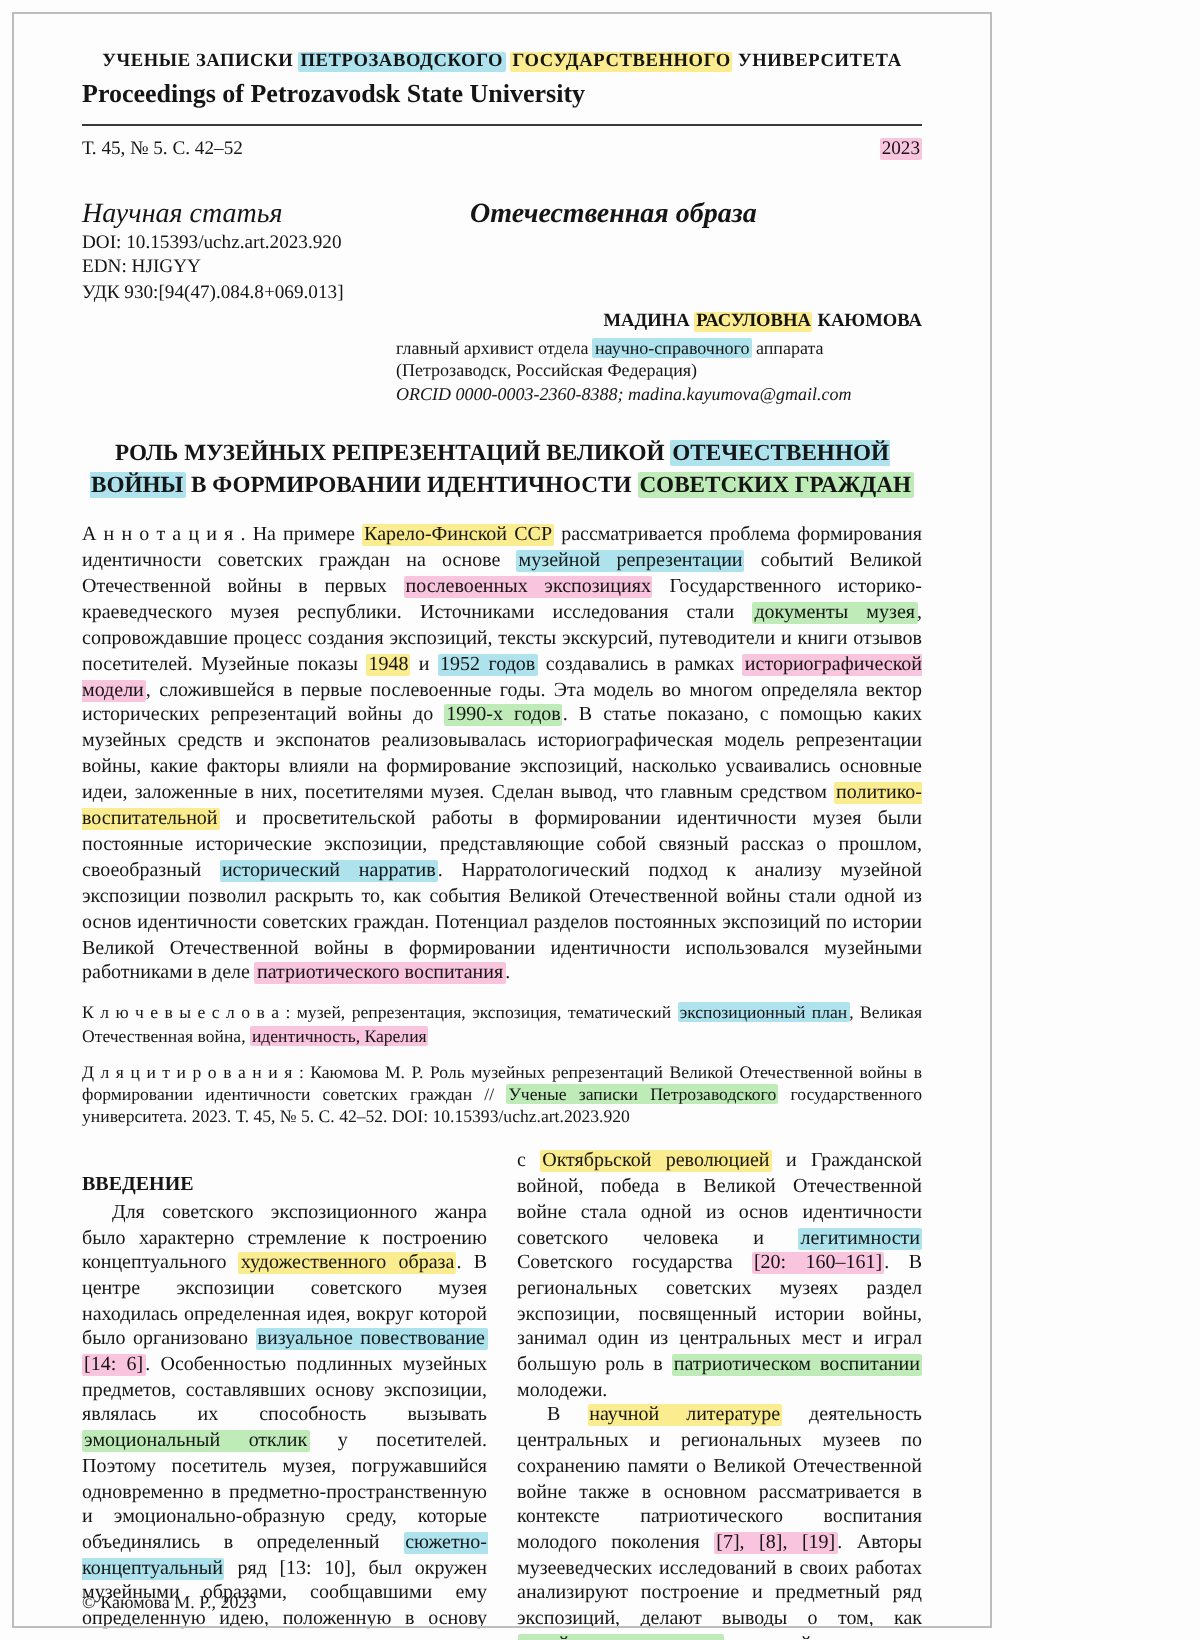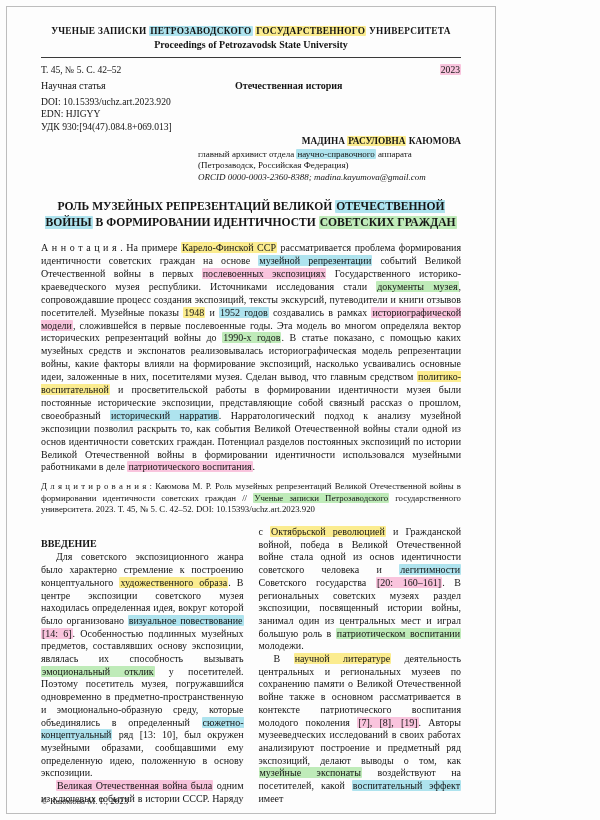--- a/index.html
+++ b/index.html
@@ -14,25 +14,25 @@
   }
   .page { position: relative; width: 502px; height: 820px; padding: 26px 41px 0 41px; }
   .frame {
     position: absolute; top: 6px; left: 6px; right: 6px; bottom: 6px;
     border: 1px solid #bdbdbd; pointer-events: none;
   }
   .bold { font-weight: bold; }
   .italic { font-style: italic; }
 
   .j-ru { text-align: center; font-weight: bold; font-size: 9.3px; letter-spacing: 0.3px; }
-  .j-en { text-align: center; font-weight: bold; font-size: 10px; margin-top: 3px; }
+  .j-en { text-align: left; font-weight: bold; font-size: 13px; margin-top: 3px; }
   .rule { border-bottom: 1px solid #3a3a3a; margin: 7px 0 6px 0; }
 
   .meta-row { display: flex; justify-content: space-between; font-weight: normal; font-size: 9.6px; margin-top: 2px; }
-  .type-row { position: relative; font-size: 10px; margin-top: 5px; height: 12px; }
+  .type-row { position: relative; font-size: 14px; margin-top: 20px; height: 12px; font-style: italic; }
   .rubric { position: absolute; left: 194px; top: 0; font-weight: bold; }
   .ids { font-size: 9.6px; line-height: 12.3px; margin-top: 4px; }
 
   .author-block { width: 263px; margin-left: auto; font-size: 9px; line-height: 11.3px; margin-top: 3px; }
   .a-name { text-align: right; font-size: 9.3px; margin-bottom: 2px; }
 
   .title {
     font-size: 11.6px; line-height: 15.5px; text-align: center; font-weight: bold;
     max-width: 470px; margin: 16px auto 0 auto;
   }
@@ -62,21 +62,21 @@
     <div class="j-en">Proceedings of Petrozavodsk State University</div>
     <div class="rule"></div>
 
     <div class="meta-row">
       <span>Т. 45, № 5. С. 42–52</span>
       <span><span class="hl" style="background-color: rgba(245, 150, 195, 0.55);">2023</span></span>
     </div>
 
     <div class="type-row">
       <span>Научная статья</span>
-      <span class="rubric">Отечественная история</span>
+      <span class="rubric">Отечественная образа</span>
     </div>
 
     <div class="ids">
       <div>DOI: 10.15393/uchz.art.2023.920</div>
       <div>EDN: HJIGYY</div>
       <div>УДК 930:[94(47).084.8+069.013]</div>
     </div>
 
     <div class="author-block">
       <div class="a-name bold">МАДИНА <span class="hl" style="background-color: rgba(250, 225, 70, 0.6);">РАСУЛОВНА</span> КАЮМОВА</div>
@@ -86,20 +86,24 @@
     </div>
   </header>
 
   <h1 class="title">РОЛЬ МУЗЕЙНЫХ РЕПРЕЗЕНТАЦИЙ ВЕЛИКОЙ <span class="hl" style="background-color: rgba(110, 205, 225, 0.55);">ОТЕЧЕСТВЕННОЙ ВОЙНЫ</span> В ФОРМИРОВАНИИ ИДЕНТИЧНОСТИ <span class="hl" style="background-color: rgba(140, 220, 130, 0.55);">СОВЕТСКИХ ГРАЖДАН</span></h1>
 
   <p class="abstract">
     <span>А н н о т а ц и я .</span>
     <span>На примере <span class="hl" style="background-color: rgba(250, 225, 70, 0.6);">Карело-Финской ССР</span> рассматривается проблема формирования идентичности советских граждан на основе <span class="hl" style="background-color: rgba(110, 205, 225, 0.55);">музейной репрезентации</span> событий Великой Отечественной войны в первых <span class="hl" style="background-color: rgba(245, 150, 195, 0.55);">послевоенных экспозициях</span> Государственного историко-краеведческого музея республики. Источниками исследования стали <span class="hl" style="background-color: rgba(140, 220, 130, 0.55);">документы музея</span>, сопровождавшие процесс создания экспозиций, тексты экскурсий, путеводители и книги отзывов посетителей. Музейные показы <span class="hl" style="background-color: rgba(250, 225, 70, 0.6);">1948</span> и <span class="hl" style="background-color: rgba(110, 205, 225, 0.55);">1952 годов</span> создавались в рамках <span class="hl" style="background-color: rgba(245, 150, 195, 0.55);">историографической модели</span>, сложившейся в первые послевоенные годы. Эта модель во многом определяла вектор исторических репрезентаций войны до <span class="hl" style="background-color: rgba(140, 220, 130, 0.55);">1990-х годов</span>. В статье показано, с помощью каких музейных средств и экспонатов реализовывалась историографическая модель репрезентации войны, какие факторы влияли на формирование экспозиций, насколько усваивались основные идеи, заложенные в них, посетителями музея. Сделан вывод, что главным средством <span class="hl" style="background-color: rgba(250, 225, 70, 0.6);">политико-воспитательной</span> и просветительской работы в формировании идентичности музея были постоянные исторические экспозиции, представляющие собой связный рассказ о прошлом, своеобразный <span class="hl" style="background-color: rgba(110, 205, 225, 0.55);">исторический нарратив</span>. Нарратологический подход к анализу музейной экспозиции позволил раскрыть то, как события Великой Отечественной войны стали одной из основ идентичности советских граждан. Потенциал разделов постоянных экспозиций по истории Великой Отечественной войны в формировании идентичности использовался музейными работниками в деле <span class="hl" style="background-color: rgba(245, 150, 195, 0.55);">патриотического воспитания</span>.</span>
   </p>
 
+  <p class="kw">
+    <span>К л ю ч е в ы е   с л о в а :</span>
+    <span>музей, репрезентация, экспозиция, тематический <span class="hl" style="background-color: rgba(110, 205, 225, 0.55);">экспозиционный план</span>, Великая Отечественная война, <span class="hl" style="background-color: rgba(245, 150, 195, 0.55);">идентичность, Карелия</span></span>
+  </p>
 
   <p class="kw">
     <span>Д л я   ц и т и р о в а н и я :</span>
     <span>Каюмова М. Р. Роль музейных репрезентаций Великой Отечественной войны в формировании идентичности советских граждан // <span class="hl" style="background-color: rgba(140, 220, 130, 0.55);">Ученые записки Петрозаводского</span> государственного университета. 2023. Т. 45, № 5. С. 42–52. DOI: 10.15393/uchz.art.2023.920</span>
   </p>
 
   <div class="cols">
     <div class="col">
       <h2>ВВЕДЕНИЕ</h2>
       <p class="ind">Для советского экспозиционного жанра было характерно стремление к построению концептуального <span class="hl" style="background-color: rgba(250, 225, 70, 0.6);">художественного образа</span>. В центре экспозиции советского музея находилась определенная идея, вокруг которой было организовано <span class="hl" style="background-color: rgba(110, 205, 225, 0.55);">визуальное повествование</span> <span class="hl" style="background-color: rgba(245, 150, 195, 0.55);">[14: 6]</span>. Особенностью подлинных музейных предметов, составлявших основу экспозиции, являлась их способность вызывать <span class="hl" style="background-color: rgba(140, 220, 130, 0.55);">эмоциональный отклик</span> у посетителей. Поэтому посетитель музея, погружавшийся одновременно в предметно-пространственную и эмоционально-образную среду, которые объединялись в определенный <span class="hl" style="background-color: rgba(110, 205, 225, 0.55);">сюжетно-концептуальный</span> ряд [13: 10], был окружен музейными образами, сообщавшими ему определенную идею, положенную в основу экспозиции.</p>

